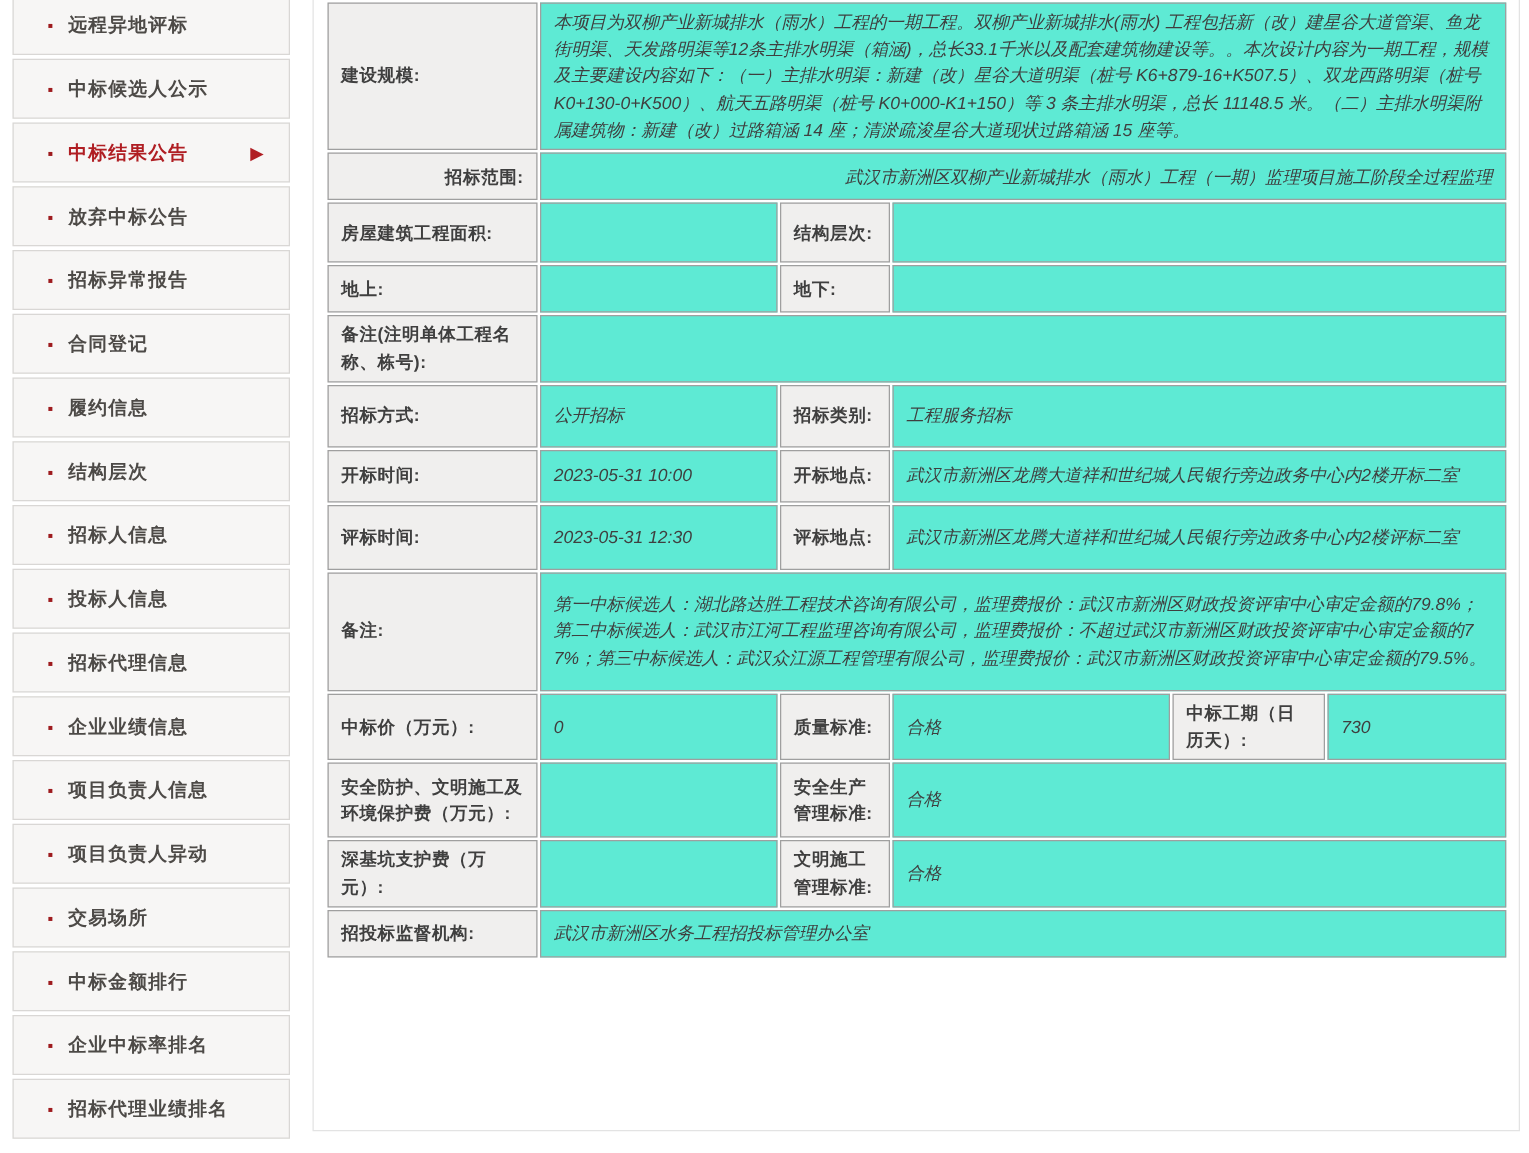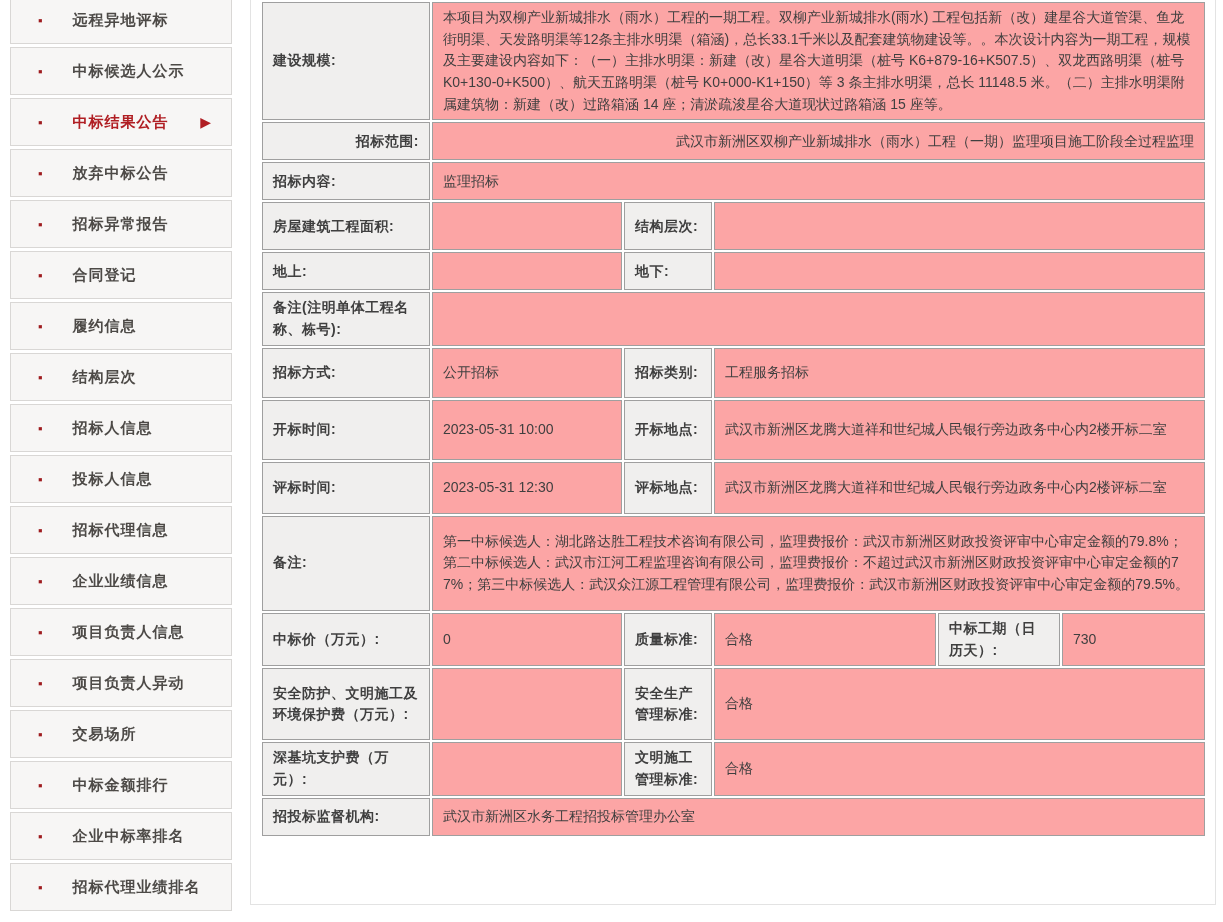--- a/index.html
+++ b/index.html
@@ -8,31 +8,31 @@
   }
   *{box-sizing:border-box;margin:0;padding:0;}
   html,body{width:1223px;height:922px;overflow:hidden;background:#fff;
     font-family:"Liberation Sans","DejaVu Sans",sans-serif;color:var(--text);}
   
   .sidebar{position:absolute;left:10px;top:-4px;width:222px;}
   .side-item{position:relative;height:48px;margin-bottom:3px;border:1px solid var(--sidebar-border);
     background:var(--sidebar-bg);display:flex;align-items:center;padding-left:27px;
     font-size:15px;font-weight:bold;color:#4d4a47;cursor:pointer;}
   .side-item .bullet{color:var(--bullet);font-size:13px;margin-right:12px;line-height:1;}
-  .side-item .lbl{letter-spacing:1px;margin-left:18px;}
+  .side-item .lbl{letter-spacing:1px;}
   .side-item.active .lbl{color:var(--accent);}
   .side-item .arrow{position:absolute;right:20px;color:var(--accent);font-size:14px;}
   
   .panel{position:absolute;left:250px;top:-12px;width:966px;height:917px;
     border:1px solid var(--panel-border);background:#fff;padding:11px 9px;}
   table.detail{width:947px;border-collapse:separate;border-spacing:2px;table-layout:fixed;}
   table.detail td{border:1px solid var(--cell-border);font-size:14px;line-height:1.55;
     padding:4px 10px;vertical-align:middle;word-break:break-all;}
   td.label{background:var(--label-bg);font-weight:bold;padding-left:12px;letter-spacing:.5px;}
-  td.value{background:#fca5a5;}
+  td.value{background:#5eead4;font-style:italic;}
 </style>
 </head>
 <body>
 
 <nav class="sidebar">
     <div class="side-item">
       <span class="bullet">▪</span>
       <span class="lbl">远程异地评标</span>
     </div>
     <div class="side-item">
@@ -118,24 +118,20 @@
       </colgroup>
     <tbody>
         <tr style="height: 103px;">
           <td class="label">建设规模:</td>
           <td class="value" colspan="5">本项目为双柳产业新城排水（雨水）工程的一期工程。双柳产业新城排水(雨水) 工程包括新（改）建星谷大道管渠、鱼龙街明渠、天发路明渠等12条主排水明渠（箱涵)，总长33.1千米以及配套建筑物建设等。。本次设计内容为一期工程，规模及主要建设内容如下：（一）主排水明渠：新建（改）星谷大道明渠（桩号 K6+879-16+K507.5）、双龙西路明渠（桩号 K0+130-0+K500）、航天五路明渠（桩号 K0+000-K1+150）等 3 条主排水明渠，总长 11148.5 米。（二）主排水明渠附属建筑物：新建（改）过路箱涵 14 座；清淤疏浚星谷大道现状过路箱涵 15 座等。</td>
         </tr>
         <tr style="height: 38px; text-align: right;">
           <td class="label">招标范围:</td>
           <td class="value" colspan="5">武汉市新洲区双柳产业新城排水（雨水）工程（一期）监理项目施工阶段全过程监理</td>
         </tr>
-        <tr style="height: 38px;">
-          <td class="label">招标内容:</td>
-          <td class="value" colspan="5">监理招标</td>
-        </tr>
         <tr style="height: 48px; padding-left: 35px;">
           <td class="label">房屋建筑工程面积:</td>
           <td class="value"></td>
           <td class="label">结构层次:</td>
           <td class="value" colspan="3"></td>
         </tr>
         <tr style="height: 38px;">
           <td class="label">地上:</td>
           <td class="value"></td>
           <td class="label">地下:</td>
@@ -144,21 +140,21 @@
         <tr style="height: 52px;">
           <td class="label">备注(注明单体工程名称、栋号):</td>
           <td class="value" colspan="5"></td>
         </tr>
         <tr style="height: 50px;">
           <td class="label">招标方式:</td>
           <td class="value">公开招标</td>
           <td class="label">招标类别:</td>
           <td class="value" colspan="3">工程服务招标</td>
         </tr>
-        <tr style="height: 60px;">
+        <tr style="height: 42px;">
           <td class="label">开标时间:</td>
           <td class="value">2023-05-31 10:00</td>
           <td class="label">开标地点:</td>
           <td class="value" colspan="3">武汉市新洲区龙腾大道祥和世纪城人民银行旁边政务中心内2楼开标二室</td>
         </tr>
         <tr style="height: 52px;">
           <td class="label">评标时间:</td>
           <td class="value">2023-05-31 12:30</td>
           <td class="label">评标地点:</td>
           <td class="value" colspan="3">武汉市新洲区龙腾大道祥和世纪城人民银行旁边政务中心内2楼评标二室</td>
@@ -168,21 +164,21 @@
           <td class="value" colspan="5">第一中标候选人：湖北路达胜工程技术咨询有限公司，监理费报价：武汉市新洲区财政投资评审中心审定金额的79.8%；第二中标候选人：武汉市江河工程监理咨询有限公司，监理费报价：不超过武汉市新洲区财政投资评审中心审定金额的77%；第三中标候选人：武汉众江源工程管理有限公司，监理费报价：武汉市新洲区财政投资评审中心审定金额的79.5%。</td>
         </tr>
         <tr style="height: 48px;">
           <td class="label">中标价（万元）:</td>
           <td class="value">0</td>
           <td class="label">质量标准:</td>
           <td class="value">合格</td>
           <td class="label">中标工期（日历天）:</td>
           <td class="value">730</td>
         </tr>
-        <tr style="height: 72px;">
+        <tr style="height: 60px;">
           <td class="label">安全防护、文明施工及环境保护费（万元）:</td>
           <td class="value"></td>
           <td class="label">安全生产管理标准:</td>
           <td class="value" colspan="3">合格</td>
         </tr>
         <tr style="height: 50px;">
           <td class="label">深基坑支护费（万元）:</td>
           <td class="value"></td>
           <td class="label">文明施工管理标准:</td>
           <td class="value" colspan="3">合格</td>

